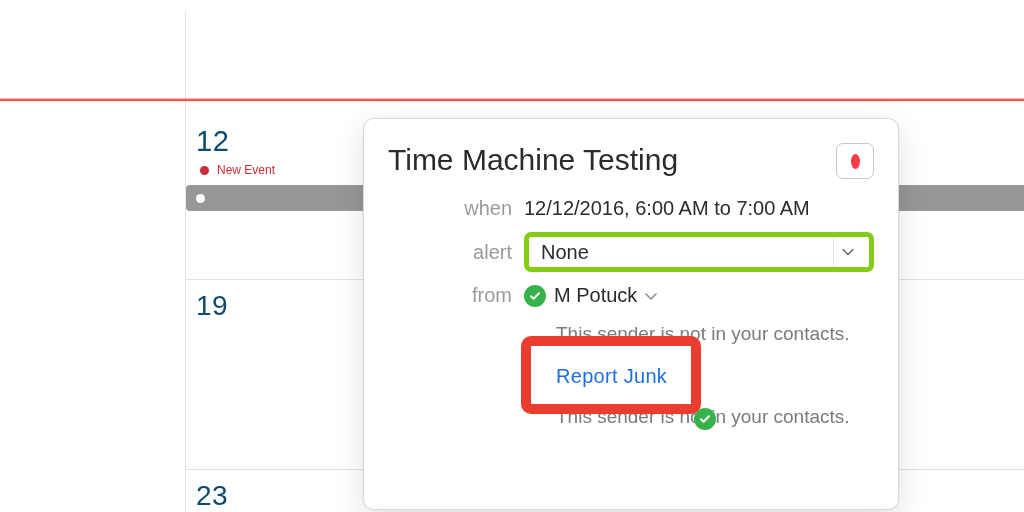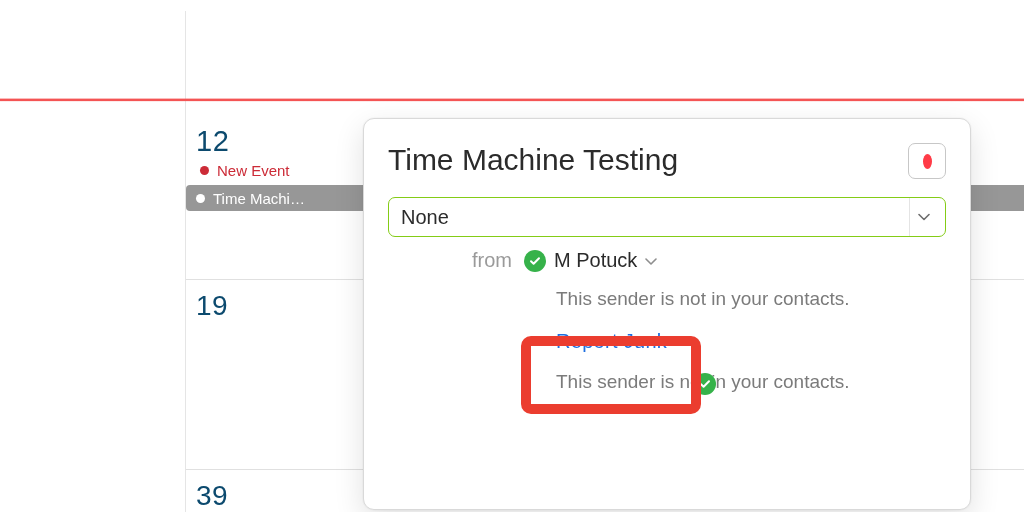--- a/index.html
+++ b/index.html
@@ -23,58 +23,58 @@
   .week-row.r0 { top:92px; border-top:none; }
   .week-row.r1 { top:268px; }
   .week-row.r2 { top:458px; }
 
   .daynum { position:absolute; left:10px; top:10px; font-size:28px; font-weight:400; color:#0c4a6e; letter-spacing:0.5px;}
   .row0 .daynum { top:22px; font-size:29px; }
 
   .event-pill {
     display:flex; align-items:center; gap:8px;
     height:26px; padding:0 10px; border-radius:4px;
-    font-size:15px; white-space:nowrap; overflow:hidden;
+    font-size:12px; white-space:nowrap; overflow:hidden;
   }
   .dot { width:9px; height:9px; border-radius:50%; flex:0 0 9px; }
   .ev-new { position:absolute; left:4px; top:54px; color:#CC2B37; }
   .ev-new .dot{ background:#CC2B37; }
 
   .ev-sel { position:absolute; left:0; top:82px; right:-14px;
             background:#979797; color:#fff; border-radius:4px 0 0 4px;}
   .ev-sel .dot{ background:#fff; }
   .ev-sel::after{
     content:""; position:absolute; right:-11px; top:0; width:0; height:0;
     border-top:13px solid transparent; border-bottom:13px solid transparent;
     border-left:12px solid #979797;
   }
 
   
   .popover {
-    position:absolute; left:363px; top:118px; width:608px; height:392px;
+    position:absolute; left:363px; top:118px; width:536px; height:392px;
     background:#fff; border:1px solid #d9d9d9; border-radius:11px;
     box-shadow: 0 10px 30px rgba(0,0,0,0.12), 0 0 0 1px rgba(0,0,0,0.02);
     padding:24px 24px 0 24px;
   }
   .pop-title-row{ display:flex; justify-content:space-between; align-items:flex-start;}
   .pop-title{ font-size:30px; font-weight:400; color:#2b2b2b; }
   .color-chip{
     width:38px; height:36px; border:1px solid #c7c7c7; border-radius:7px;
     display:flex; align-items:center; justify-content:center; background:#fff;
   }
   .color-chip .dot{ width:15px; height:15px; background:#ff3b47; }
 
   .fields{ margin-top:18px; }
   .field{ display:flex; align-items:center; margin-bottom:12px; }
   .label{ width:136px; text-align:right; color:#9a9a9a; font-size:20px; padding-right:12px; }
   .value{ flex:1; font-size:20px; color:#2b2b2b; }
 
   .select{
     display:flex; align-items:center; justify-content:space-between;
-    height:40px; border:1px solid #84cc16; border-radius:7px; padding:0 8px 0 12px;
+    height:40px; border:5px solid #84cc16; border-radius:7px; padding:0 8px 0 12px;
     color:#2b2b2b; font-size:20px; background:#fff;
   }
   .select .arrow-box{ width:28px; height:100%; border-left:1px solid #e4e4e4; display:flex;align-items:center;justify-content:center;}
   .chev{ width:12px;height:12px; }
   .chev svg{display:block;}
 
   .person-row{ display:flex; align-items:center; gap:8px; font-size:20px; color:#2b2b2b;}
   .check-badge{
     width:22px;height:22px;border-radius:50%;background:#36b24a;display:flex;align-items:center;justify-content:center;flex:0 0 22px;
   }
@@ -103,47 +103,51 @@
     <div class="week-row r0 row0">
       <span class="daynum">12</span>
 
       <div class="event-pill ev-new">
         <span class="dot"></span>
         <span>New Event</span>
       </div>
 
       <div class="event-pill ev-sel">
         <span class="dot"></span>
-        <span>Time Machi…</span>
       </div>
     </div>
 
     <div class="week-row r1">
       <span class="daynum">19</span>
     </div>
 
     <div class="week-row r2">
-      <span class="daynum">39</span>
+      <span class="daynum">23</span>
     </div>
   </div>
 
   <div class="redline"></div>
 </div>
 
 <div class="popover">
   <div class="pop-title-row">
     <div class="pop-title">Time Machine Testing</div>
     <div class="color-chip">
       <span class="dot"></span>
     </div>
   </div>
 
   <div class="fields">
+    <div class="field">
+      <div class="label">when</div>
+      <div class="value">12/12/2016, 6:00 AM to 7:00 AM</div>
+    </div>
 
     <div class="field">
+      <div class="label">alert</div>
       <div class="value">
         <div class="select">
           <span>None</span>
           <span class="arrow-box">
             <span class="chev">
                 <svg viewBox="0 0 12 12">
                   <path d="M1 3.5 L6 8.5 L11 3.5" fill="none" stroke="#6e6e6e" stroke-width="1.6" stroke-linecap="round" stroke-linejoin="round"></path>
                 </svg>
               </span>
           </span>

